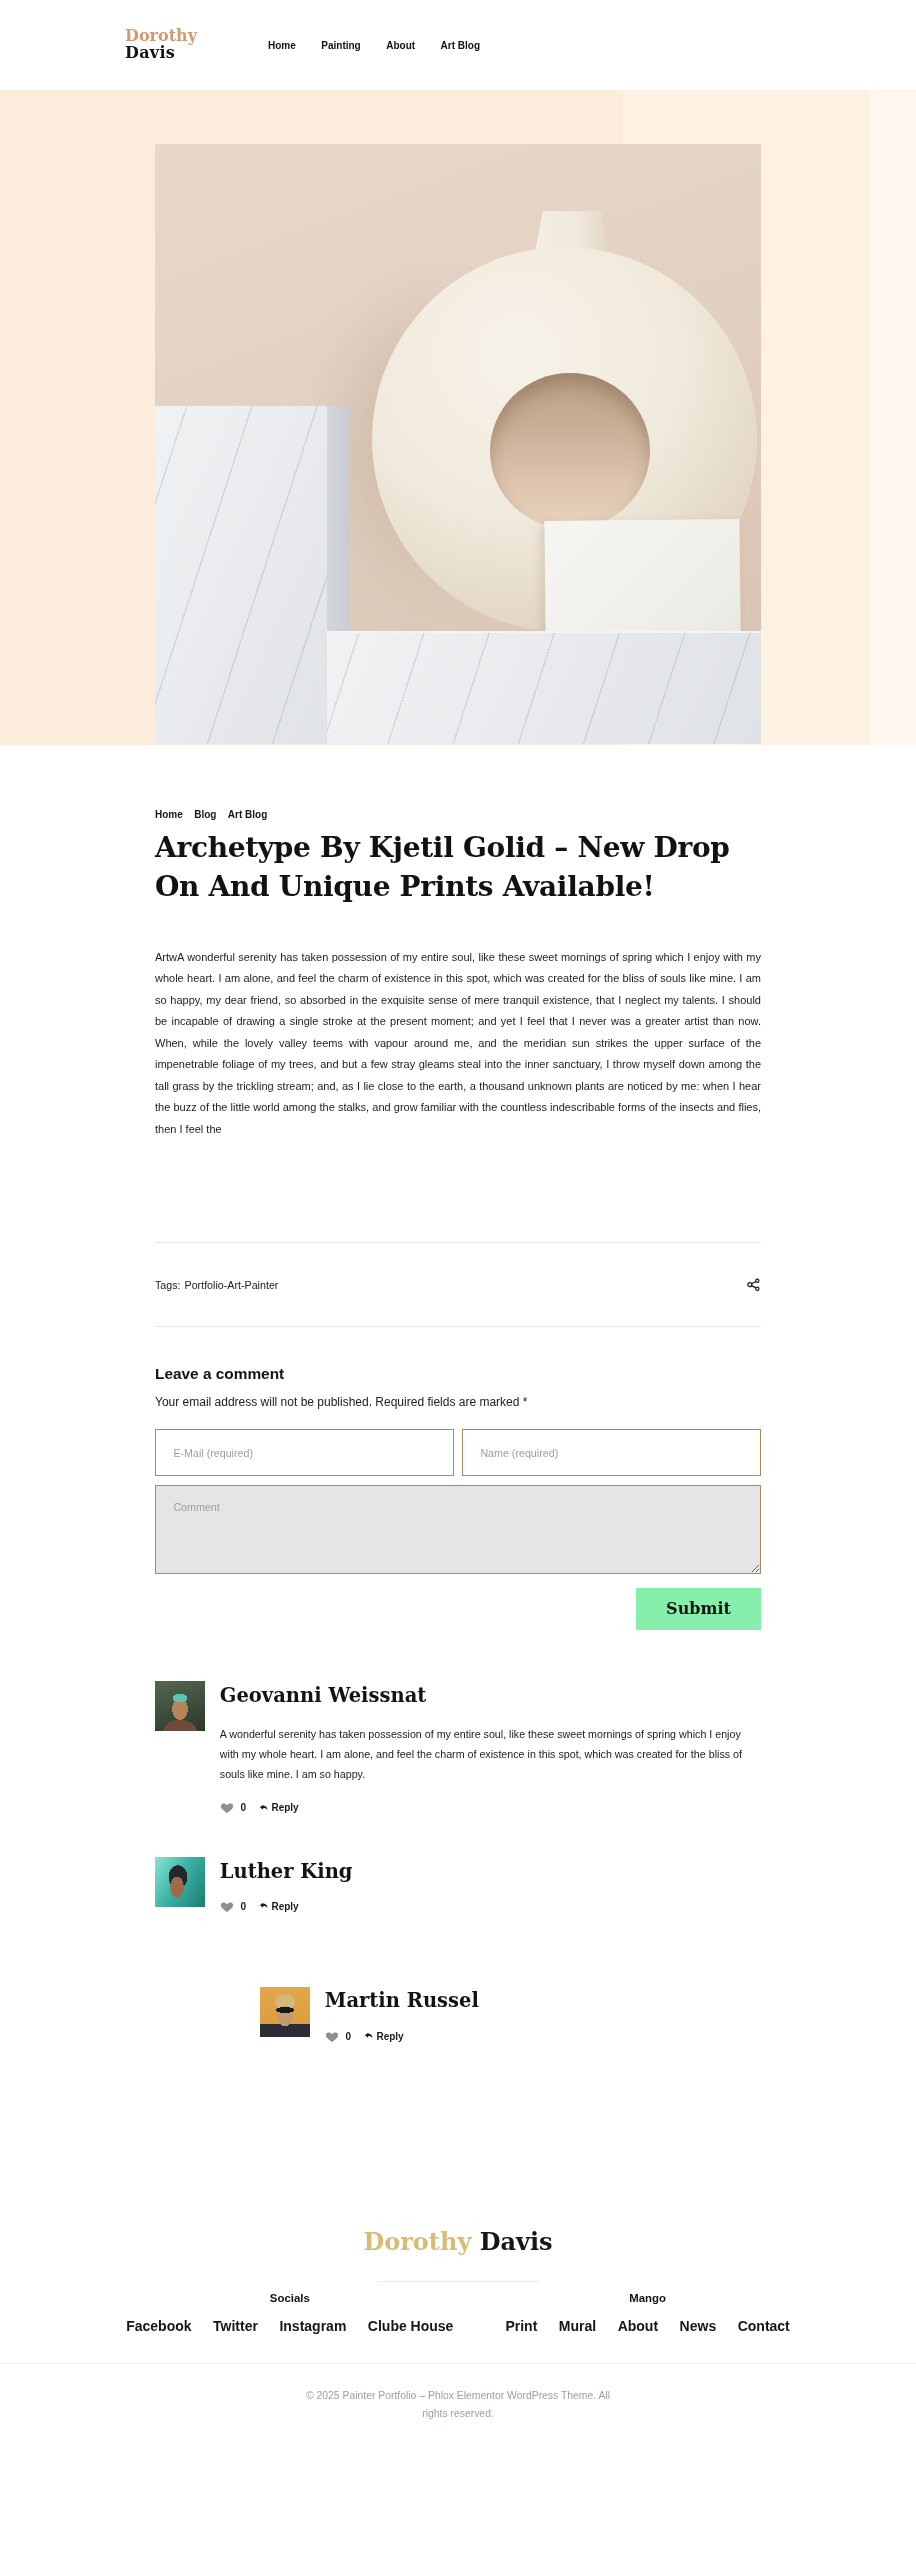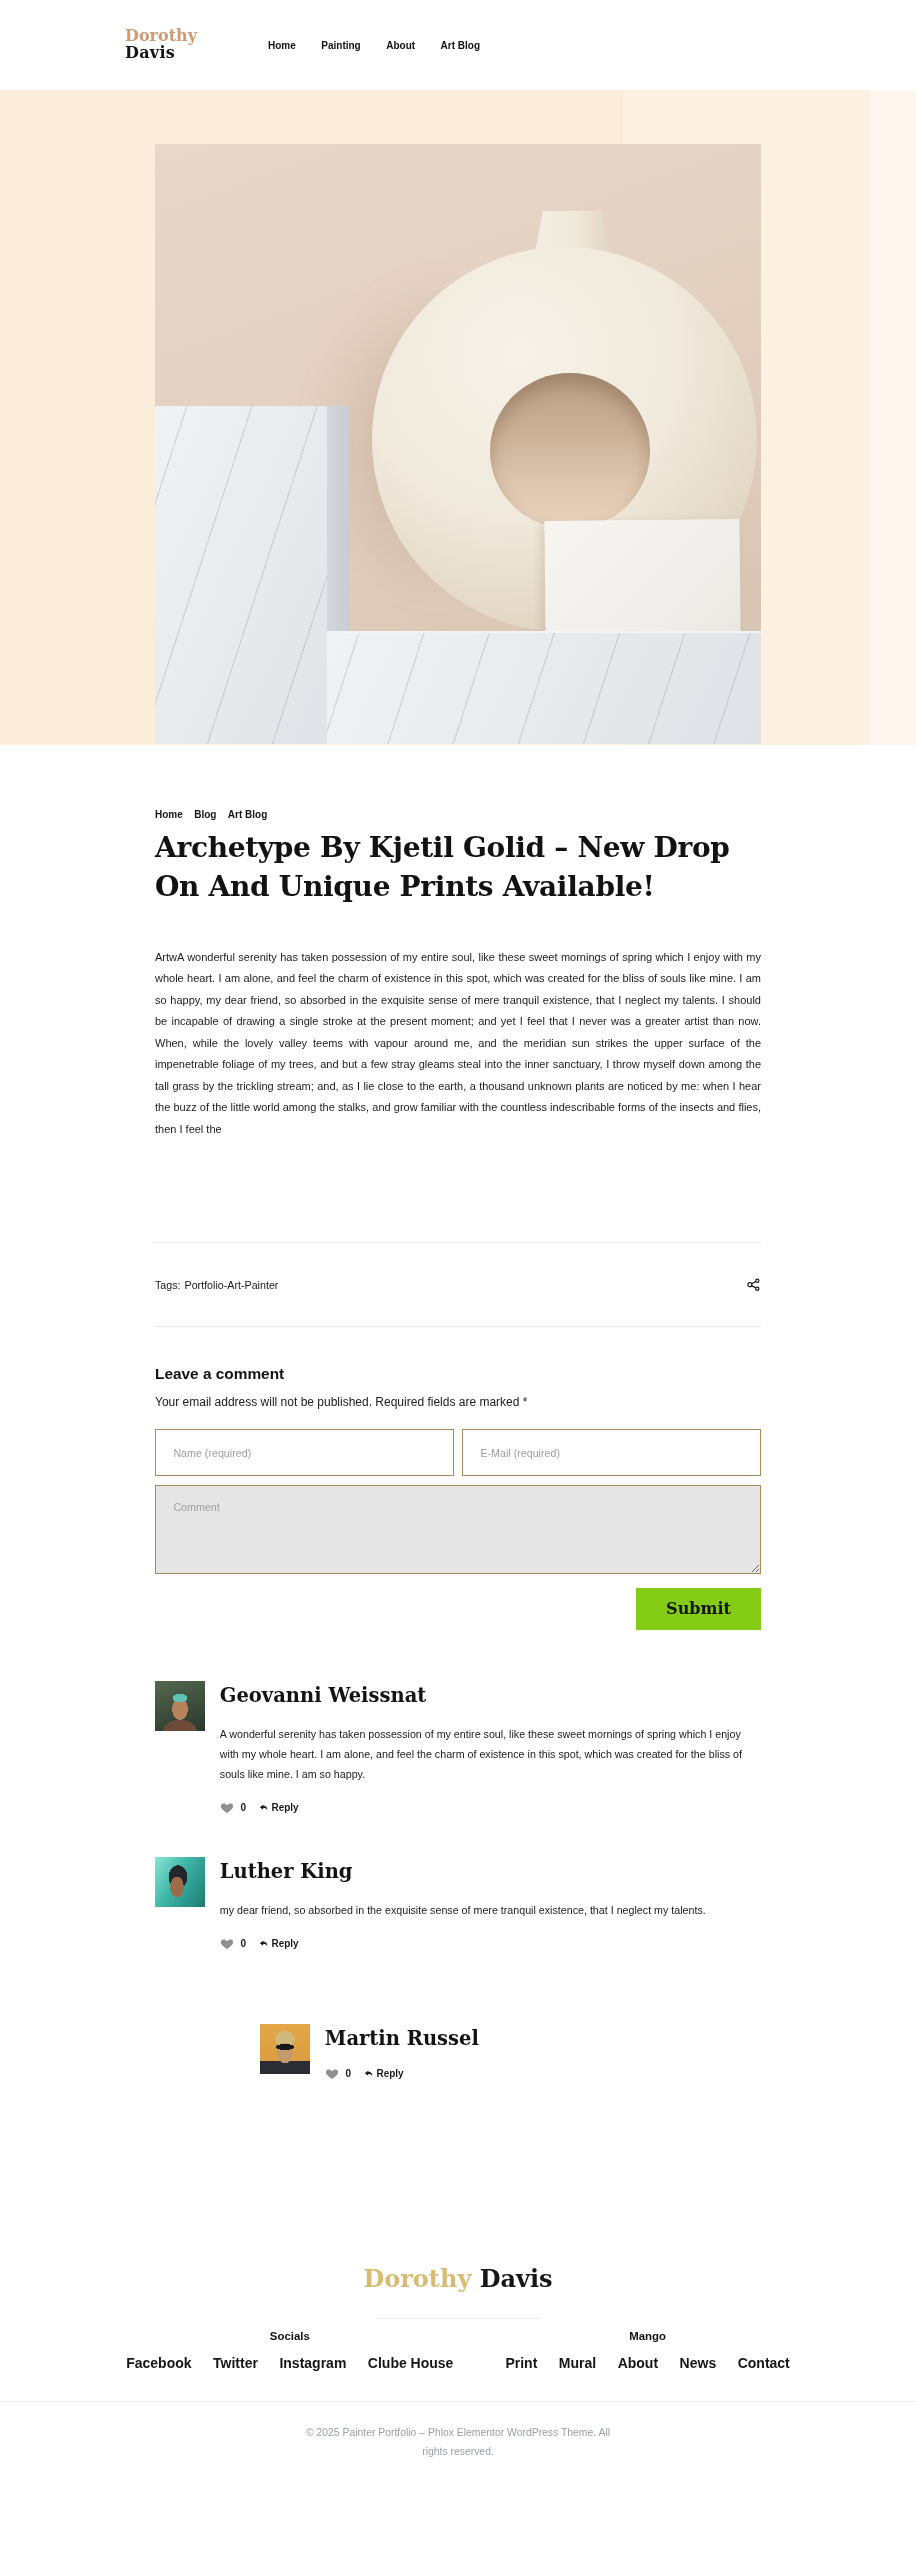--- a/index.html
+++ b/index.html
@@ -60,21 +60,21 @@
   
   .cf-heading { margin:38px 0 0; font-size:15.4px; font-weight:700; color:#131313; }
   .cf-note { margin:12px 0 0; font-size:12px; color:#212121; }
   .fields { margin-top:20px; display:grid; grid-template-columns:1fr 1fr; gap:8px; }
   .fields input { height:47px; width:100%; border:0.7px solid #ac8a57; background:#fff; padding:0 17.4px; font-size:10.7px;
     font-family:"Liberation Sans",sans-serif; color:#333; outline:none; }
   textarea.comment-area { margin-top:8.7px; width:100%; height:89px; border:0.7px solid #ac8a57; background:#e5e5e5;
     padding:14.8px 17.4px; font-size:10.7px; font-family:"Liberation Sans",sans-serif; color:#333; outline:none; }
   ::placeholder { color:#9e9e9e; opacity:1; }
   .submit-row { margin-top:12px; display:flex; justify-content:flex-end; }
-  .submit-btn { width:125px; height:42px; background:#84cc16; border:none; cursor:pointer;
+  .submit-btn { width:125px; height:42px; background:#86efac; border:none; cursor:pointer;
     font-family:"DejaVu Serif","Liberation Serif",serif; font-weight:700; font-size:16px; color:#141414; }
 
   
   .comments { margin-top:51px; }
   .comment { display:flex; gap:14.8px; }
   .comment + .comment { margin-top:43px; }
   .comment.nested { margin-left:105px; margin-top:74px; }
   .avatar { width:50px; height:50px; flex:none; }
   .avatar-1 { background:
       radial-gradient(ellipse 24% 14% at 50% 34%, #5ec2b4 0 60%, rgba(0,0,0,0) 61%),
@@ -166,22 +166,22 @@
           <circle cx="17.6" cy="18.2" r="2.5"></circle>
           <path d="M8.8 10.5 15.2 7M8.8 13.5 15.2 17"></path>
         </svg>
       </button>
     </div>
 
     <section>
       <h2 class="cf-heading">Leave a comment</h2>
       <p class="cf-note">Your email address will not be published. Required fields are marked *</p>
       <div class="fields">
+        <input type="text" placeholder="E-Mail (required)" style="">
         <input type="text" placeholder="Name (required)" style="">
-        <input type="text" placeholder="E-Mail (required)" style="">
       </div>
       <textarea class="comment-area" placeholder="Comment" style=""></textarea>
       <div class="submit-row">
         <button class="submit-btn">Submit</button>
       </div>
     </section>
 
     <section class="comments">
 
       <article class="comment">
@@ -203,21 +203,20 @@
               <span>Reply</span>
             </a>
           </div>
         </div>
       </article>
 
       <article class="comment">
         <div class="avatar avatar-2"></div>
         <div class="c-body">
           <h3 class="c-author">Luther King</h3>
-          <p class="c-text">my dear friend, so absorbed in the exquisite sense of mere tranquil existence, that I neglect my talents.</p>
           <div class="c-actions">
             <button class="like-btn">
               <svg width="14" height="12.7" viewBox="0 0 24 22" fill="#8f8f8f">
                 <path d="M12 21S4.5 16.1 2 11.8C.4 8.9 1.7 5 5.4 4.3 7.7 3.9 9.6 5 12 7.3 14.4 5 16.3 3.9 18.6 4.3c3.7.7 5 4.6 3.4 7.5C19.5 16.1 12 21 12 21z"></path>
               </svg>
             </button>
             <span class="like-count">0</span>
             <a class="reply-link">
               <svg width="10" height="10" viewBox="0 0 24 24" fill="#1a1a1a">
                 <path d="M10 4 2 10l8 6v-4c5-.3 8 1.2 10 5 .2-6-2.6-10.4-10-11V4z"></path>

